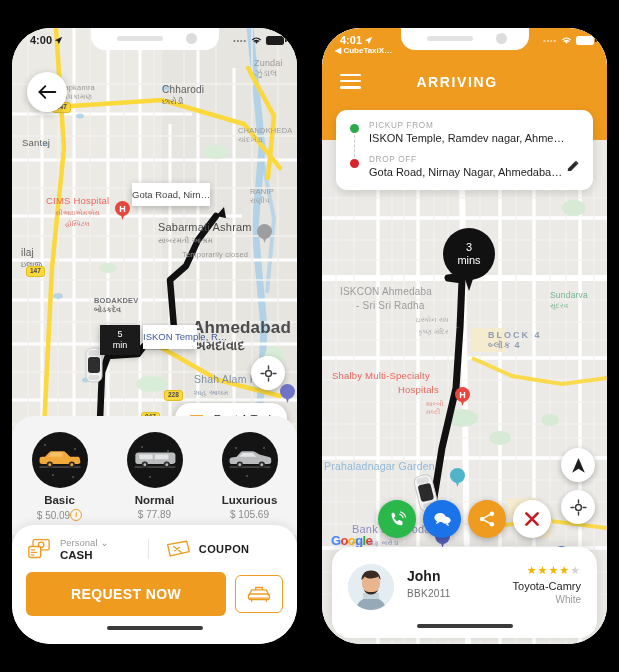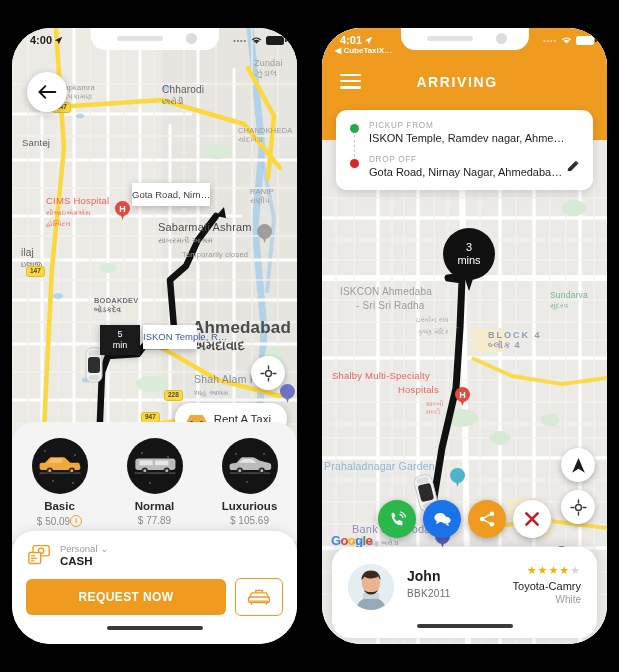--- a/index.html
+++ b/index.html
@@ -84,22 +84,22 @@
 
   .sheet-bot{background:#fff;border-radius:22px 22px 0 0;margin-top:-10px;position:relative;
              padding:12px 14px 10px;box-shadow:0 -3px 9px rgba(0,0,0,.07);}
   .payrow{display:flex;align-items:center;padding-bottom:11px;}
   .paycell{display:flex;align-items:center;gap:8px;flex:1;}
   .paycell.right{flex:0 0 46%;border-left:1px solid #e6e6e6;padding-left:16px;}
   .paylbl{font-size:9.5px;color:#9a9a9a;display:flex;align-items:center;gap:3px;}
   .payval{font-size:11.5px;font-weight:bold;color:#1d1d1d;margin-top:1px;}
   .coupon{font-size:11px;font-weight:bold;color:#1d1d1d;letter-spacing:.4px;}
   .actionrow{display:flex;align-items:center;gap:9px;}
-  .reqbtn{flex:1;height:36px;border-radius:6px;background:#ef9b20;color:#fff;border:0;
-          font-size:12px;font-weight:bold;letter-spacing:.4px;font-family:inherit;cursor:pointer;}
+  .reqbtn{flex:1;height:44px;border-radius:6px;background:#ef9b20;color:#fff;border:0;
+          font-size:14px;font-weight:bold;letter-spacing:.4px;font-family:inherit;cursor:pointer;}
   .sqbtn{width:46px;height:36px;border-radius:6px;border:1.4px solid #ef9b20;background:#fff;
          display:flex;align-items:center;justify-content:center;}
   .homebar{width:96px;height:4px;border-radius:3px;background:#3a3a3a;margin:10px auto 4px;}
 
   
   .hdr{position:absolute;left:0;right:0;top:0;height:112px;background:#ef9b20;z-index:18;}
   .hdr .ttl{position:absolute;left:0;right:15px;top:46px;text-align:center;color:#fff;
             font-size:14px;font-weight:bold;letter-spacing:1.6px;}
   .burger{position:absolute;left:18px;top:46px;width:21px;z-index:19;}
   .burger span{display:block;height:2.2px;background:#fff;border-radius:2px;margin-bottom:4px;}
@@ -209,21 +209,21 @@
         <path d="M86 440 L90 344 L96 328 L126 326 L132 318 L156 318 L162 300 L158 252 L174 238 L186 212 L204 188" stroke="#111" stroke-width="6.5" fill="none" stroke-linejoin="round" stroke-linecap="round"></path>
         <path d="M204 188 l8 -9 l2 11 l9 2 z" fill="#111"></path>
       </svg>
 
       <div class="mlabel poi" style="left:48px;top:55px;">Lapkamra<br><span class="guj">લાપકામણ</span></div>
       <div class="mlabel" style="left:150px;top:56px;font-size:10px;color:#5f5f5f;">Chharodi<br><span class="guj" style="font-size:8px;">છારોડી</span></div>
       <div class="mlabel poi" style="left:226px;top:98px;">CHANDKHEDA<br><span class="guj">ચાંદખેડા</span></div>
       <div class="mlabel poi" style="left:242px;top:30px;font-size:9px;">Zundai<br><span class="guj">ઝુંડાલ</span></div>
       <div class="mlabel" style="left:10px;top:109px;font-size:9.5px;color:#5f5f5f;">Santej</div>
       <div class="mlabel poi" style="left:238px;top:159px;">RANIP<br><span class="guj">રાણીપ</span></div>
-      <div class="mlabel hosp" style="left:34px;top:167px;text-align:left;">CIMS Hospital<br><span class="guj" style="font-size:6.5px;">સીઆઇએમએસ<br>હોસ્પિટલ</span></div>
+      <div class="mlabel hosp" style="left:34px;top:167px;text-align:center;">CIMS Hospital<br><span class="guj" style="font-size:6.5px;">સીઆઇએમએસ<br>હોસ્પિટલ</span></div>
       <div class="mlabel" style="left:146px;top:193px;font-size:11px;color:#4d4d4d;">Sabarmati Ashram<br><span class="guj" style="font-size:7.5px;color:#8d8d8d;">સાબરમતી આશ્રમ</span></div>
       <div class="mlabel poi" style="left:170px;top:222px;">Temporarily closed</div>
       <div class="mlabel" style="left:9px;top:219px;font-size:10px;color:#5f5f5f;">ilaj<br><span class="guj" style="font-size:8px;">ઇલાજ</span></div>
       <div class="mlabel poi" style="left:82px;top:268px;font-weight:bold;color:#6e6e6e;">BODAKDEV<br><span class="guj" style="font-weight:bold;">બોડકદેવ</span></div>
       <div class="mlabel city" style="left:180px;top:290px;">Ahmedabad<small>અમદાવાદ</small></div>
       <div class="mlabel" style="left:182px;top:345px;font-size:10.5px;color:#7f8fa6;">Shah Alam Ro<br><span class="guj" style="font-size:7px;">શાહ આલમ</span></div>
       <div class="mlabel" style="left:52px;top:403px;font-size:10px;color:#5a5a5a;">Sarkhej-Okaf</div>
 
       <div class="shield" style="left:14px;top:238px;">147</div>
       <div class="shield" style="left:40px;top:74px;">147</div>
@@ -375,20 +375,27 @@
               <rect x="3" y="10" width="14" height="13" rx="1.6" fill="#fff" stroke="#ef9b20" stroke-width="1.6"></rect>
               <path d="M6 14h4M6 17h6M6 20h3" stroke="#ef9b20" stroke-width="1.4" stroke-linecap="round"></path>
             </svg>
             <div>
               <div class="paylbl">
                 <span>Personal</span>
                 <span>⌄</span>
               </div>
               <div class="payval">CASH</div>
             </div>
+          </div>
+          <div class="paycell right">
+            <svg width="26" height="20" viewBox="0 0 30 22">
+              <path d="M3 6l22-4 3 12-22 5z" fill="none" stroke="#ef9b20" stroke-width="1.6" stroke-linejoin="round"></path>
+              <path d="M10 8l9 7M11 13l6-4" stroke="#ef9b20" stroke-width="1.4" stroke-linecap="round"></path>
+            </svg>
+            <span class="coupon">COUPON</span>
           </div>
         </div>
         <div class="actionrow">
           <button class="reqbtn">REQUEST NOW</button>
           <div class="sqbtn">
             <svg width="26" height="22" viewBox="0 0 32 26">
               <path d="M5 18h22M4 14l3-6h18l3 6" fill="none" stroke="#ef9b20" stroke-width="1.6" stroke-linecap="round" stroke-linejoin="round"></path>
               <rect x="3" y="13" width="26" height="7" rx="3" fill="none" stroke="#ef9b20" stroke-width="1.6"></rect>
               <path d="M12 8V5h8v3" fill="none" stroke="#ef9b20" stroke-width="1.6"></path>
               <path d="M7 20v2M25 20v2" stroke="#ef9b20" stroke-width="1.6" stroke-linecap="round"></path>

